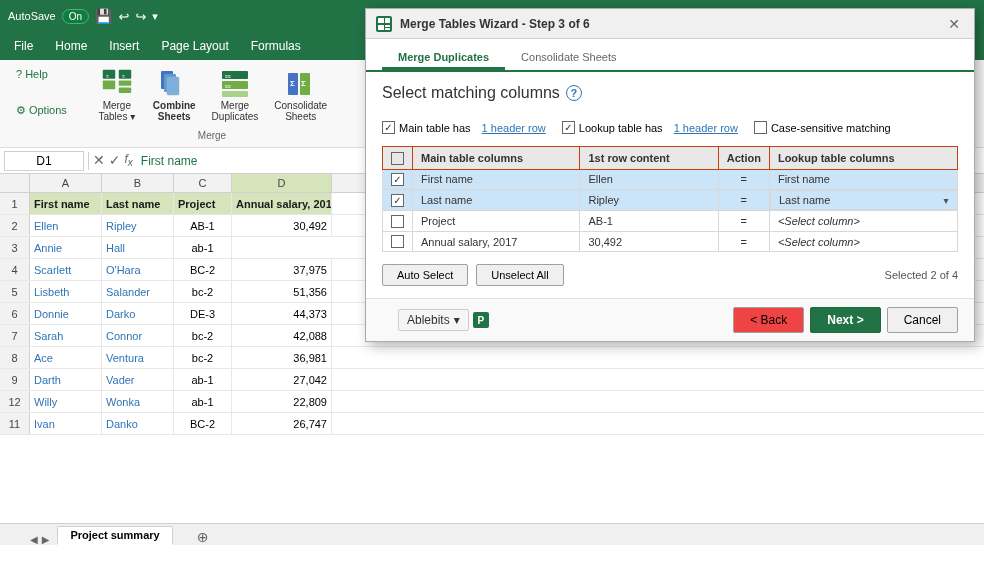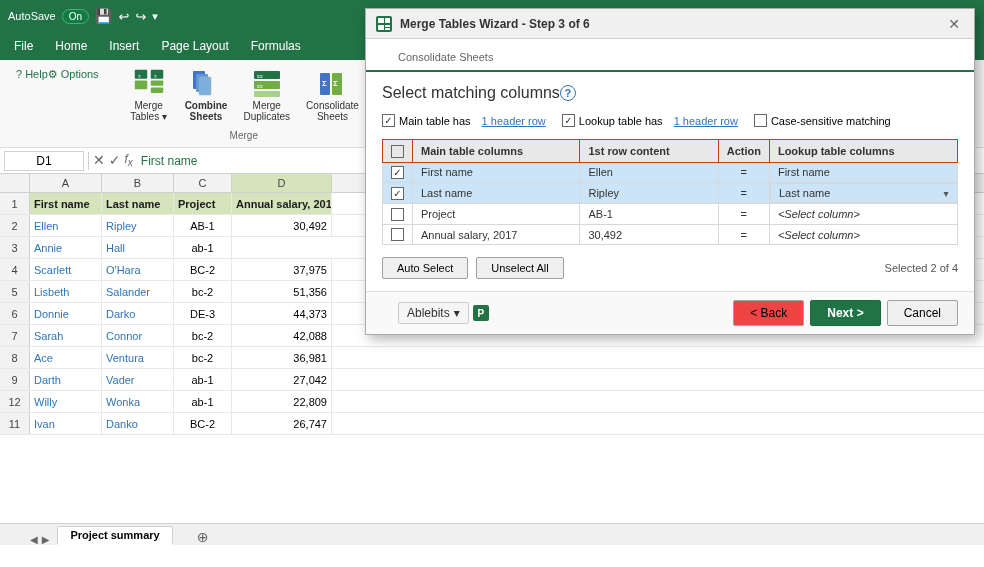--- a/index.html
+++ b/index.html
@@ -21,21 +21,21 @@
     .menu-item { padding: 4px 10px; cursor: pointer; border-radius: 2px; color: white; }
 
     
     .ribbon { background: #f8f8f8; border-bottom: 1px solid #ddd; padding: 4px 8px; display: flex; align-items: flex-start; gap: 16px; height: 88px; }
     .ribbon-section { display: flex; flex-direction: column; align-items: center; border-right: 1px solid #ddd; padding-right: 12px; gap: 4px; min-height: 72px; justify-content: center; }
     .ribbon-section:last-child { border-right: none; }
     .ribbon-section-title { font-size: 10px; color: #666; margin-top: auto; }
     .ribbon-buttons { display: flex; gap: 4px; align-items: center; }
     .ribbon-btn { display: flex; flex-direction: column; align-items: center; padding: 4px 6px; cursor: pointer; border-radius: 2px; min-width: 44px; font-size: 10px; color: #333; }
     .ribbon-icon { width: 32px; height: 32px; display: flex; align-items: center; justify-content: center; }
-    .ribbon-help { display: flex; padding: 4px 8px; font-size: 11px; }
+    .ribbon-help { display: flex; flex-direction: column; padding: 4px 8px; font-size: 11px; gap: 24px; }
 
     
     .formula-bar { height: 26px; background: #fff; border-bottom: 1px solid #d0d0d0; display: flex; align-items: center; padding: 0 4px; gap: 4px; }
     .name-box { width: 80px; border: 1px solid #d0d0d0; padding: 2px 4px; font-size: 12px; text-align: center; }
     .formula-divider { width: 1px; height: 18px; background: #d0d0d0; }
     .formula-icons { display: flex; gap: 4px; color: #666; font-size: 14px; }
     .formula-input { flex: 1; border: none; outline: none; padding: 2px 4px; font-size: 12px; color: #217346; }
 
     
     .spreadsheet { display: flex; }
@@ -70,21 +70,21 @@
     .dialog-title-text { flex: 1; font-size: 12px; color: #333; font-weight: 600; }
     .dialog-close { width: 20px; height: 20px; display: flex; align-items: center; justify-content: center; cursor: pointer; color: #666; font-size: 14px; }
 
     
     .dialog-tabs { display: flex; border-bottom: 2px solid #217346; padding: 0 16px; gap: 0; margin-top: 8px; }
     .dialog-tab { padding: 4px 16px; font-size: 11px; cursor: pointer; color: #666; border-bottom: 3px solid transparent; }
     .dialog-tab.active { color: #217346; border-bottom-color: #217346; font-weight: 600; }
 
     
     .dialog-content { padding: 12px 16px; }
-    .dialog-heading { font-size: 16px; color: #333; font-weight: 400; margin-bottom: 12px; display: flex; align-items: center; }
+    .dialog-heading { font-size: 16px; color: #333; font-weight: 400; margin-bottom: 19px; display: flex; align-items: center; gap: 6px; }
     .help-icon { width: 16px; height: 16px; border-radius: 50%; border: 1.5px solid #2e75b6; color: #2e75b6; display: inline-flex; align-items: center; justify-content: center; font-size: 11px; font-weight: bold; }
 
     
     .checkbox-row { display: flex; align-items: center; gap: 16px; margin-bottom: 12px; font-size: 11px; }
     .checkbox-item { display: flex; align-items: center; gap: 4px; }
     .cb { width: 13px; height: 13px; border: 1px solid #666; display: flex; align-items: center; justify-content: center; cursor: pointer; }
     .cb.checked { background: #fff; }
     .cb-check { color: #333; font-size: 10px; }
     .link-blue { color: #2e75b6; text-decoration: underline; cursor: pointer; }
 
@@ -331,20 +331,21 @@
             <rect x="1" y="8" width="6" height="5" fill="white" rx="0.5"></rect>
             <rect x="8" y="8" width="5" height="2" fill="white" rx="0.5"></rect>
             <rect x="8" y="11" width="5" height="2" fill="white" rx="0.5"></rect>
           </svg>
         </div>
         <span class="dialog-title-text">Merge Tables Wizard - Step 3 of 6</span>
         <span class="dialog-close">✕</span>
       </div>
 
       <div class="dialog-tabs">
+        <div class="dialog-tab active">Merge Duplicates</div>
         <div class="dialog-tab">Consolidate Sheets</div>
       </div>
 
       <div class="dialog-content">
 
         <div class="dialog-heading">
           <span>Select matching columns</span>
           <span class="help-icon">?</span>
         </div>
 

